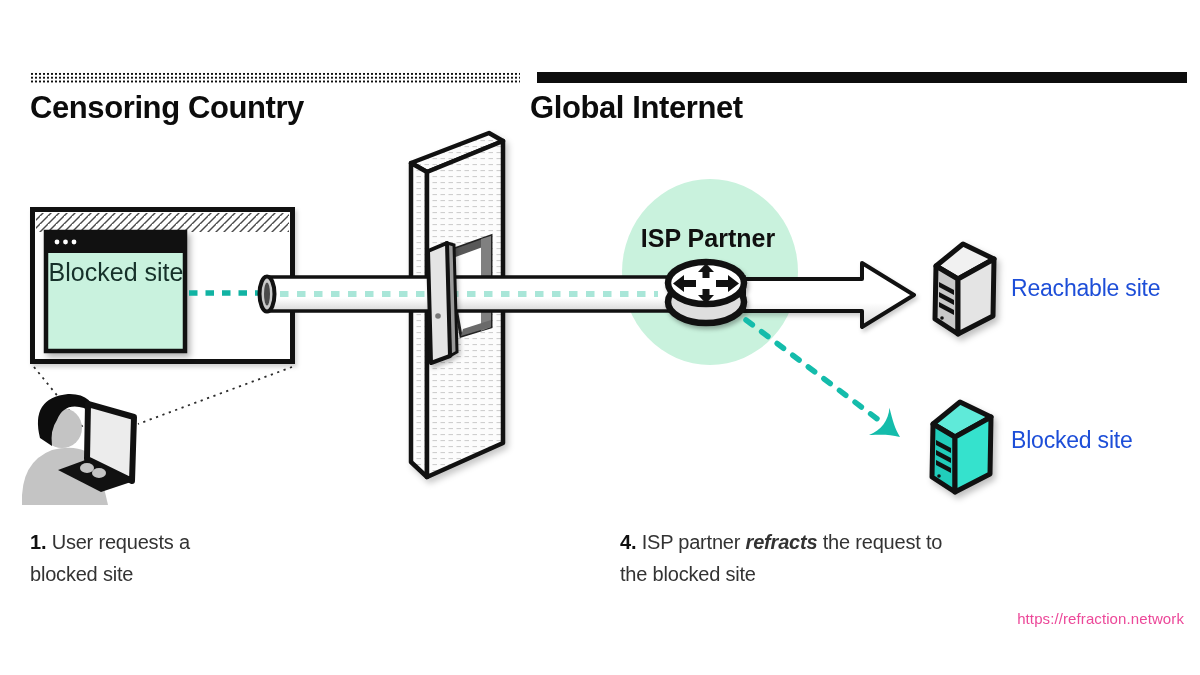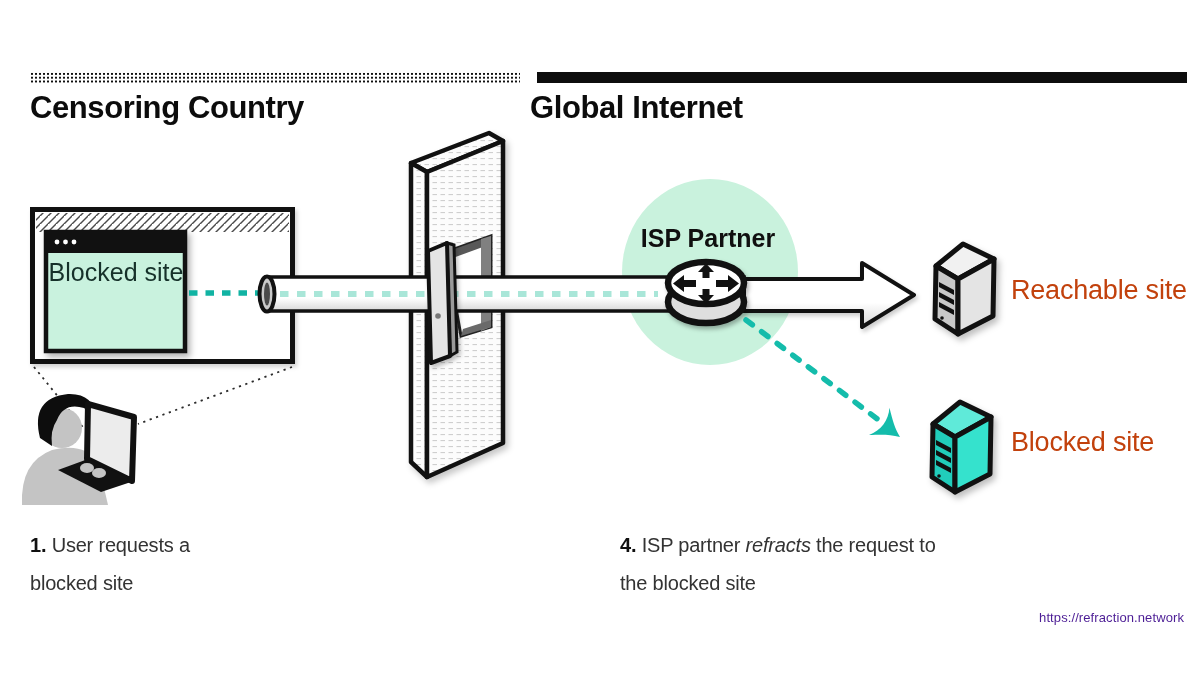--- a/index.html
+++ b/index.html
@@ -26,36 +26,36 @@
   
   .browser-label{
     left:48px;top:258px;width:136px;text-align:center;
     font-size:25px;line-height:1.12;color:#16312a;font-weight:400;
   }
   .isp-label{
     left:616px;top:224px;width:184px;text-align:center;
     font-size:25px;font-weight:700;color:#101010;white-space:nowrap;
   }
   .server-label{
-    font-size:27px;color:#c2410c;font-weight:400;white-space:nowrap;letter-spacing:-0.2px;
+    font-size:23px;color:#1d4ed8;font-weight:400;white-space:nowrap;letter-spacing:-0.2px;
   }
   #label-reachable{left:1011px;top:275px;}
   #label-blocked{left:1011px;top:427px;}
   
   .caption{
-    top:526px;font-size:20px;line-height:38px;color:#333333;letter-spacing:-0.2px;
+    top:526px;font-size:20px;line-height:32px;color:#333333;letter-spacing:-0.2px;
   }
   .caption b{color:#101010;}
-  .caption .emph{font-weight:400;font-style:italic;}
+  .caption .emph{font-weight:700;font-style:italic;}
   #cap1{left:30px;width:168px;}
   #cap2{left:210px;width:178px;}
   #cap3{left:405px;width:164px;}
   #cap4{left:620px;width:324px;}
   .footer-url{
-    right:16px;top:610px;font-size:13px;color:#4c1d95;letter-spacing:0.1px;
+    right:16px;top:610px;font-size:15px;color:#ec4899;letter-spacing:0.1px;
   }
 </style>
 </head>
 <body>
 
 <div id="stage">
 
   <div class="abs bar-dotted"></div>
   <div class="abs bar-solid"></div>
   <div class="abs zone-title" id="title-right">Global Internet</div>

